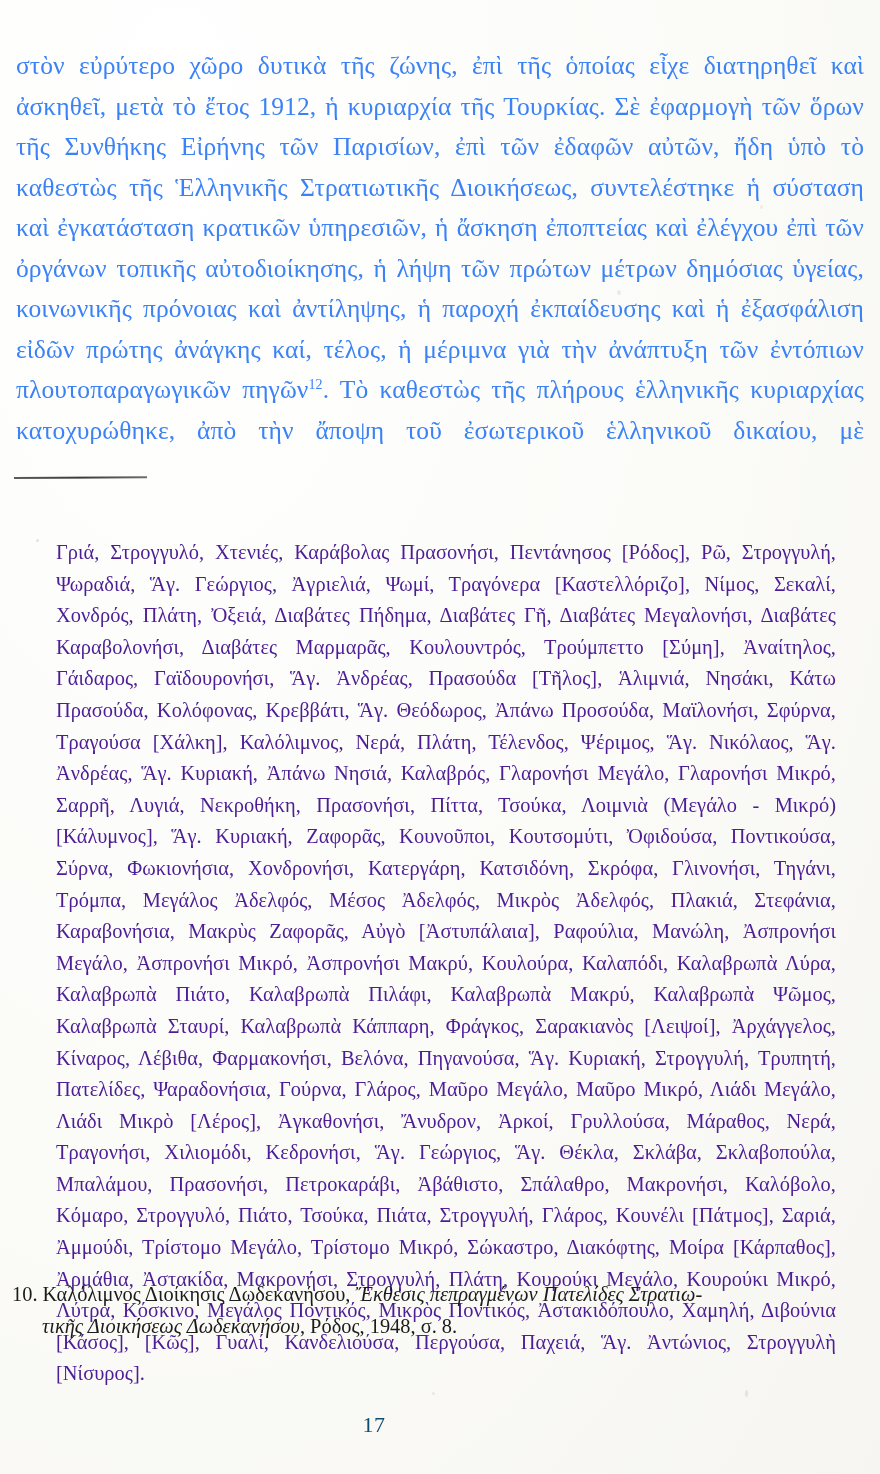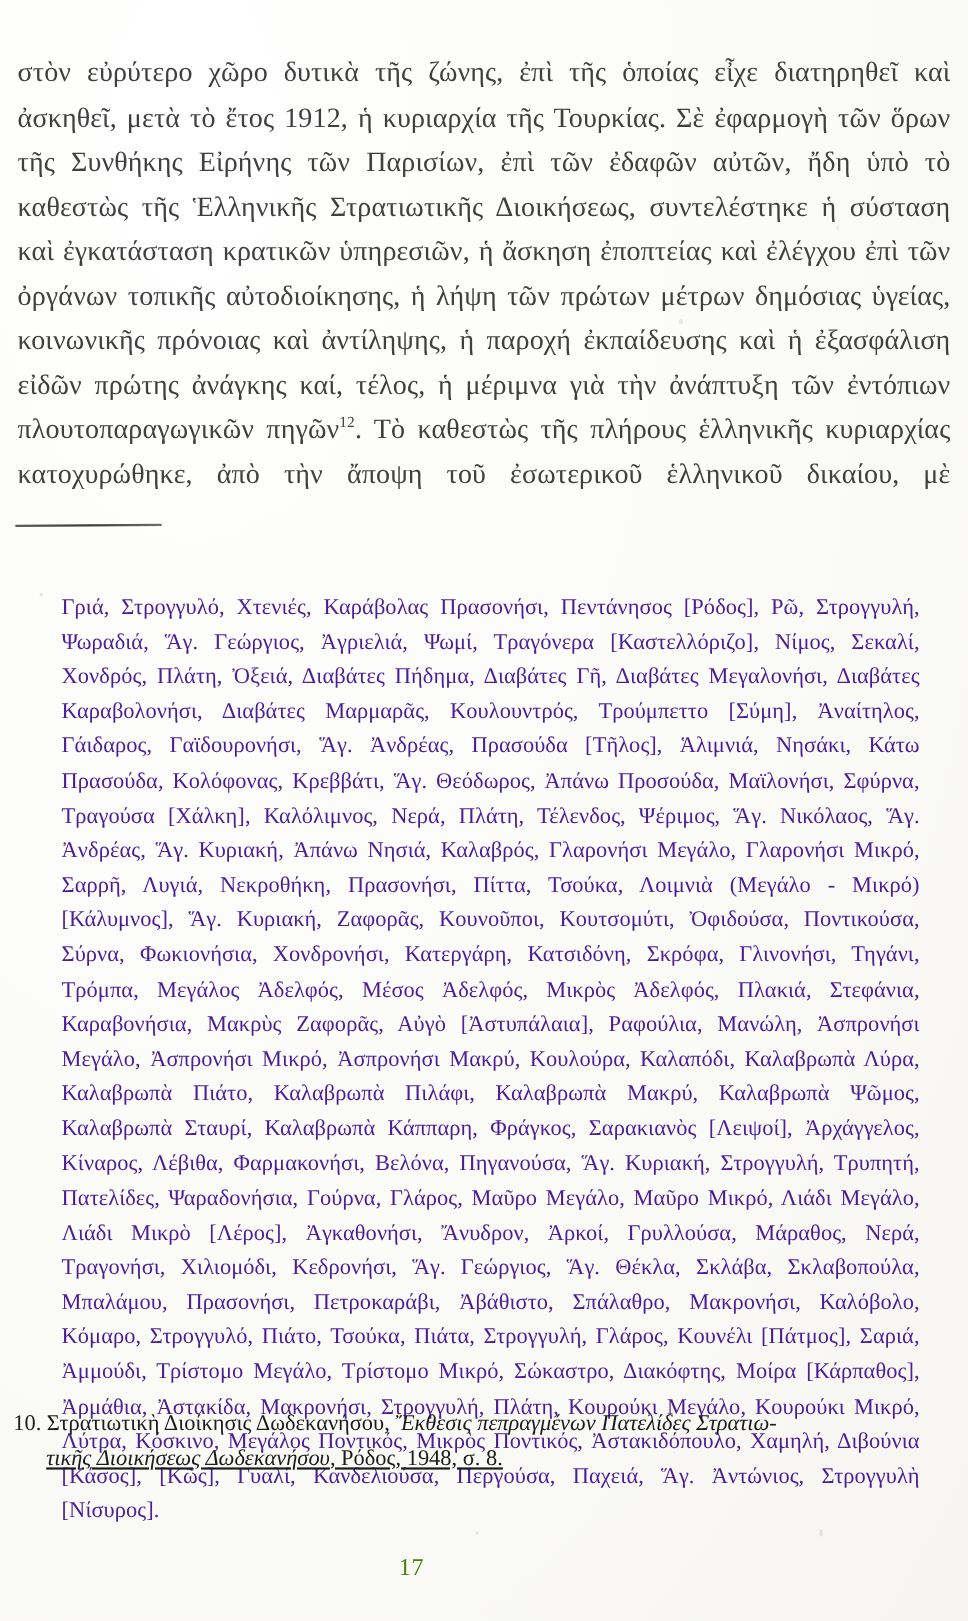--- a/index.html
+++ b/index.html
@@ -40,21 +40,21 @@
     width: 848px;
   }
   .body-par {
     margin: 0;
     font-size: 25.5px;
     line-height: 40.5px;
     text-align: justify;
     text-align-last: justify;
     letter-spacing: 0.1px;
     word-spacing: 0.5px;
-    color: #404040;
+    color: #3b82f6;
     hyphens: manual;
   }
   .body-par sup {
     font-size: 0.55em;
     vertical-align: super;
     line-height: 0;
   }
 
   
   .fn-rule {
@@ -102,35 +102,34 @@
   }
   .fn-cite .cite-line {
     display: block;
     white-space: nowrap;
   }
   .fn-cite .cite-line.l1 {
     text-indent: 0;
   }
   .fn-cite .cite-line.l2 {
     padding-left: 30px;
-    text-decoration: underline;
   }
   .it {
     font-style: italic;
   }
 
   
   .folio {
     position: absolute;
     left: 0;
     top: 1412px;
     width: 748px;
     text-align: center;
     font-size: 22px;
-    color: #4d7c0f;
+    color: #0c4a6e;
     letter-spacing: 0.5px;
   }
 
   
   .speck {
     position: absolute;
     background: #c9c9c2;
     border-radius: 50%;
     opacity: 0.5;
   }
@@ -152,21 +151,21 @@
     <p class="body-par"><span>στὸν εὐρύτερο χῶρο δυτικὰ τῆς ζώνης, ἐπὶ τῆς ὁποίας εἶχε διατηρηθεῖ καὶ ἀσκηθεῖ, μετὰ τὸ ἔτος 1912, ἡ κυριαρχία τῆς Τουρκίας. Σὲ ἐφαρμογὴ τῶν ὅρων τῆς Συνθήκης Εἰρήνης τῶν Παρισίων, ἐπὶ τῶν ἐδαφῶν αὐτῶν, ἤδη ὑπὸ τὸ καθεστὼς τῆς Ἑλληνικῆς Στρατιωτικῆς Διοικήσεως, συντελέστηκε ἡ σύσταση καὶ ἐγκατάσταση κρατικῶν ὑπηρεσιῶν, ἡ ἄσκηση ἐποπτείας καὶ ἐλέγχου ἐπὶ τῶν ὀργάνων τοπικῆς αὐτοδιοίκησης, ἡ λήψη τῶν πρώτων μέτρων δημόσιας ὑγείας, κοινωνικῆς πρόνοιας καὶ ἀντίληψης, ἡ παροχή ἐκπαίδευσης καὶ ἡ ἐξασφάλιση εἰδῶν πρώτης ἀνάγκης καί, τέλος, ἡ μέριμνα γιὰ τὴν ἀνάπτυξη τῶν ἐντόπιων πλουτοπαραγωγικῶν πηγῶν</span><sup>12</sup><span>. Τὸ καθεστὼς τῆς πλήρους ἑλληνικῆς κυριαρχίας κατοχυρώθηκε, ἀπὸ τὴν ἄποψη τοῦ ἐσωτερικοῦ ἑλληνικοῦ δικαίου, μὲ</span></p>
   </div>
 
   <div class="fn-rule"></div>
 
   <div class="fn-block">
     <p class="fn-par last">Γριά, Στρογγυλό, Χτενιές, Καράβολας Πρασονήσι, Πεντάνησος [Ρόδος], Ρῶ, Στρογγυλή, Ψωραδιά, Ἅγ. Γεώργιος, Ἀγριελιά, Ψωμί, Τραγόνερα [Καστελλόριζο], Νίμος, Σεκαλί, Χονδρός, Πλάτη, Ὀξειά, Διαβάτες Πήδημα, Διαβάτες Γῆ, Διαβάτες Μεγαλονήσι, Διαβάτες Καραβολονήσι, Διαβάτες Μαρμαρᾶς, Κουλουντρός, Τρούμπεττο [Σύμη], Ἀναίτηλος, Γάιδαρος, Γαϊδουρονήσι, Ἅγ. Ἀνδρέας, Πρασούδα [Τῆλος], Ἁλιμνιά, Νησάκι, Κάτω Πρασούδα, Κολόφονας, Κρεββάτι, Ἅγ. Θεόδωρος, Ἀπάνω Προσούδα, Μαϊλονήσι, Σφύρνα, Τραγούσα [Χάλκη], Καλόλιμνος, Νερά, Πλάτη, Τέλενδος, Ψέριμος, Ἅγ. Νικόλαος, Ἅγ. Ἀνδρέας, Ἅγ. Κυριακή, Ἀπάνω Νησιά, Καλαβρός, Γλαρονήσι Μεγάλο, Γλαρονήσι Μικρό, Σαρρῆ, Λυγιά, Νεκροθήκη, Πρασονήσι, Πίττα, Τσούκα, Λοιμνιὰ (Μεγάλο - Μικρό) [Κάλυμνος], Ἅγ. Κυριακή, Ζαφορᾶς, Κουνοῦποι, Κουτσομύτι, Ὀφιδούσα, Ποντικούσα, Σύρνα, Φωκιονήσια, Χονδρονήσι, Κατεργάρη, Κατσιδόνη, Σκρόφα, Γλινονήσι, Τηγάνι, Τρόμπα, Μεγάλος Ἀδελφός, Μέσος Ἀδελφός, Μικρὸς Ἀδελφός, Πλακιά, Στεφάνια, Καραβονήσια, Μακρὺς Ζαφορᾶς, Αὐγὸ [Ἀστυπάλαια], Ραφούλια, Μανώλη, Ἀσπρονήσι Μεγάλο, Ἀσπρονήσι Μικρό, Ἀσπρονήσι Μακρύ, Κουλούρα, Καλαπόδι, Καλαβρωπὰ Λύρα, Καλαβρωπὰ Πιάτο, Καλαβρωπὰ Πιλάφι, Καλαβρωπὰ Μακρύ, Καλαβρωπὰ Ψῶμος, Καλαβρωπὰ Σταυρί, Καλαβρωπὰ Κάππαρη, Φράγκος, Σαρακιανὸς [Λειψοί], Ἀρχάγγελος, Κίναρος, Λέβιθα, Φαρμακονήσι, Βελόνα, Πηγανούσα, Ἅγ. Κυριακή, Στρογγυλή, Τρυπητή, Πατελίδες, Ψαραδονήσια, Γούρνα, Γλάρος, Μαῦρο Μεγάλο, Μαῦρο Μικρό, Λιάδι Μεγάλο, Λιάδι Μικρὸ [Λέρος], Ἀγκαθονήσι, Ἄνυδρον, Ἀρκοί, Γρυλλούσα, Μάραθος, Νερά, Τραγονήσι, Χιλιομόδι, Κεδρονήσι, Ἅγ. Γεώργιος, Ἅγ. Θέκλα, Σκλάβα, Σκλαβοπούλα, Μπαλάμου, Πρασονήσι, Πετροκαράβι, Ἀβάθιστο, Σπάλαθρο, Μακρονήσι, Καλόβολο, Κόμαρο, Στρογγυλό, Πιάτο, Τσούκα, Πιάτα, Στρογγυλή, Γλάρος, Κουνέλι [Πάτμος], Σαριά, Ἀμμούδι, Τρίστομο Μεγάλο, Τρίστομο Μικρό, Σώκαστρο, Διακόφτης, Μοίρα [Κάρπαθος], Ἀρμάθια, Ἀστακίδα, Μακρονήσι, Στρογγυλή, Πλάτη, Κουρούκι Μεγάλο, Κουρούκι Μικρό, Λύτρα, Κόσκινο, Μεγάλος Ποντικός, Μικρὸς Ποντικός, Ἀστακιδόπουλο, Χαμηλή, Διβούνια [Κάσος], [Κῶς], Γυαλί, Κανδελιούσα, Περγούσα, Παχειά, Ἅγ. Ἀντώνιος, Στρογγυλὴ [Νίσυρος].</p>
   </div>
 
   <div class="fn-cite">
-    <span class="cite-line l1"><span>10.</span><span>&nbsp;</span><span>Στρατιωτικὴ Διοίκησις Δωδεκανήσου, </span><span class="it">Ἔκθεσις πεπραγμένων Πατελίδες Στρατιω-</span></span>
+    <span class="cite-line l1"><span>10.</span><span>&nbsp;</span><span>Καλόλιμνος Διοίκησις Δωδεκανήσου, </span><span class="it">Ἔκθεσις πεπραγμένων Πατελίδες Στρατιω-</span></span>
     <span class="cite-line l2"><span class="it">τικῆς Διοικήσεως Δωδεκανήσου</span><span>, Ρόδος, 1948, σ. 8.</span></span>
   </div>
 
   <div class="folio">17</div>
 
   <div class="speck s1"></div>
   <div class="speck s2"></div>
   <div class="speck s3"></div>
   <div class="speck s4"></div>
   <div class="speck s5"></div>

